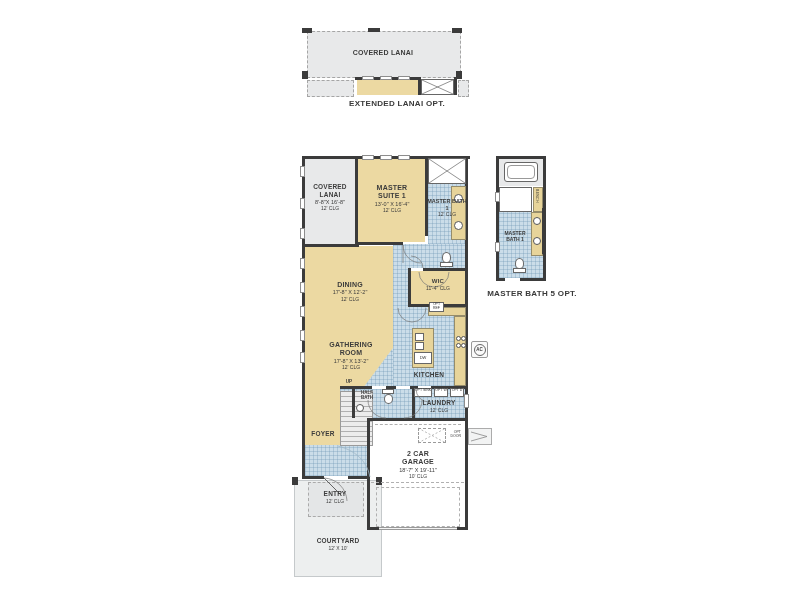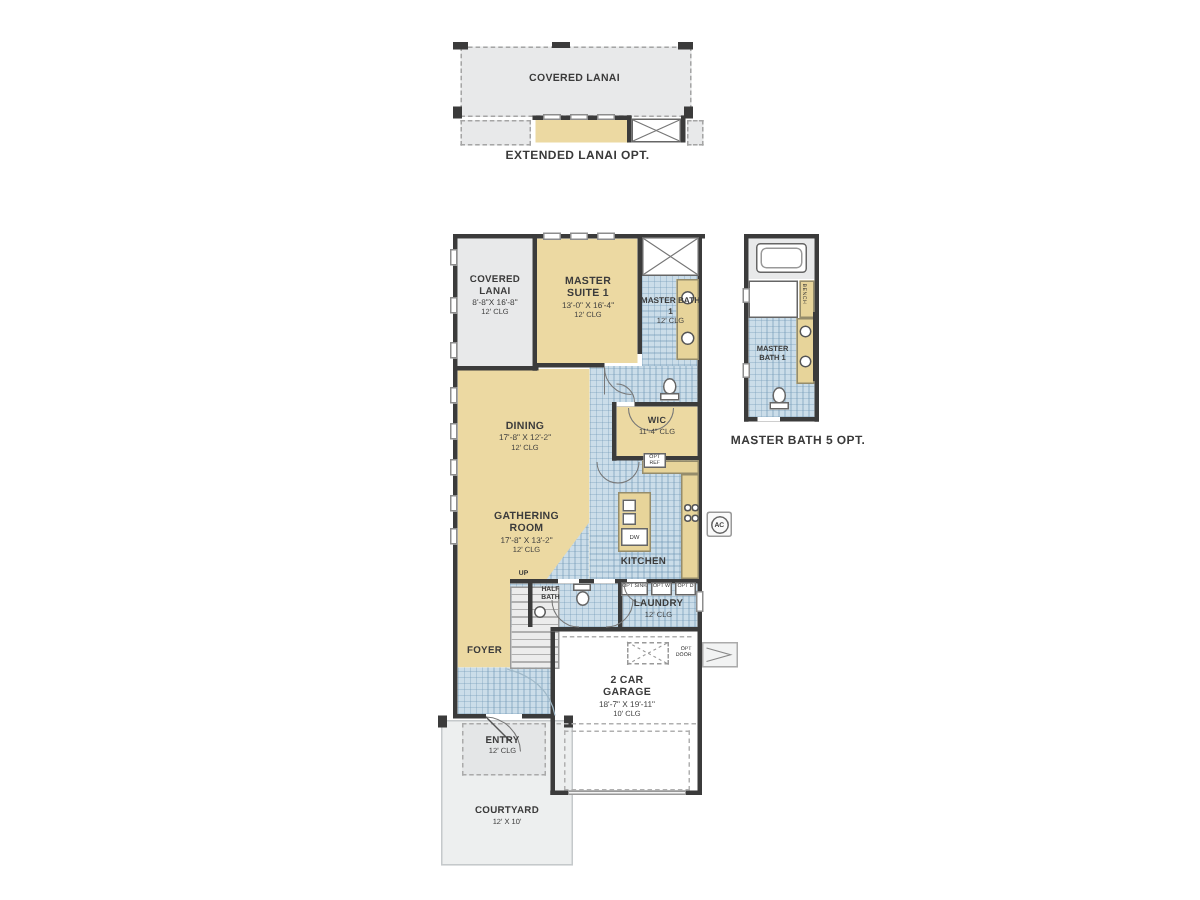--- a/index.html
+++ b/index.html
@@ -49,21 +49,21 @@
   <div class="gray" style="left:307px;top:80px;width:45px;height:15px;border:1px dashed #a5a5a5;"></div>
   <div class="tan" style="left:357px;top:80px;width:62px;height:15px;"></div>
   <div class="gray" style="left:458px;top:80px;width:9px;height:15px;border:1px dashed #a5a5a5;"></div>
   <div class="wall" style="left:355px;top:77px;width:66px;height:3px;"></div>
   <div class="fixture" style="left:421px;top:79px;width:33px;height:16px;"></div>
   <div class="wall" style="left:418px;top:77px;width:3px;height:18px;"></div>
   <div class="wall" style="left:454px;top:77px;width:3px;height:18px;"></div>
   <div class="window" style="left:362px;top:76px;width:12px;height:4px;"></div>
   <div class="window" style="left:380px;top:76px;width:12px;height:4px;"></div>
   <div class="window" style="left:398px;top:76px;width:12px;height:4px;"></div>
-  <div class="caption" style="left:320px;top:99px;width:130px;">EXTENDED LANAI OPT.</div>
+  <div class="caption" style="left:332px;top:99px;width:130px;">EXTENDED LANAI OPT.</div>
 
   <div class="gray" style="left:305px;top:159px;width:50px;height:85px;"></div>
   <div class="tan" style="left:358px;top:159px;width:67px;height:83px;"></div>
   <div class="tile" style="left:428px;top:159px;width:37px;height:109px;"></div>
   <div class="tile" style="left:393px;top:244px;width:72px;height:26px;"></div>
   <div class="tile" style="left:393px;top:270px;width:15px;height:36px;"></div>
   <div class="tan" style="left:305px;top:246px;width:88px;height:142px;"></div>
   <div class="tan" style="left:411px;top:271px;width:54px;height:33px;"></div>
   <div class="tile" style="left:393px;top:306px;width:72px;height:80px;"></div>
   <div class="tile" style="left:363px;top:348px;width:30px;height:40px;clip-path:polygon(100% 0,100% 100%,0 100%);"></div>

